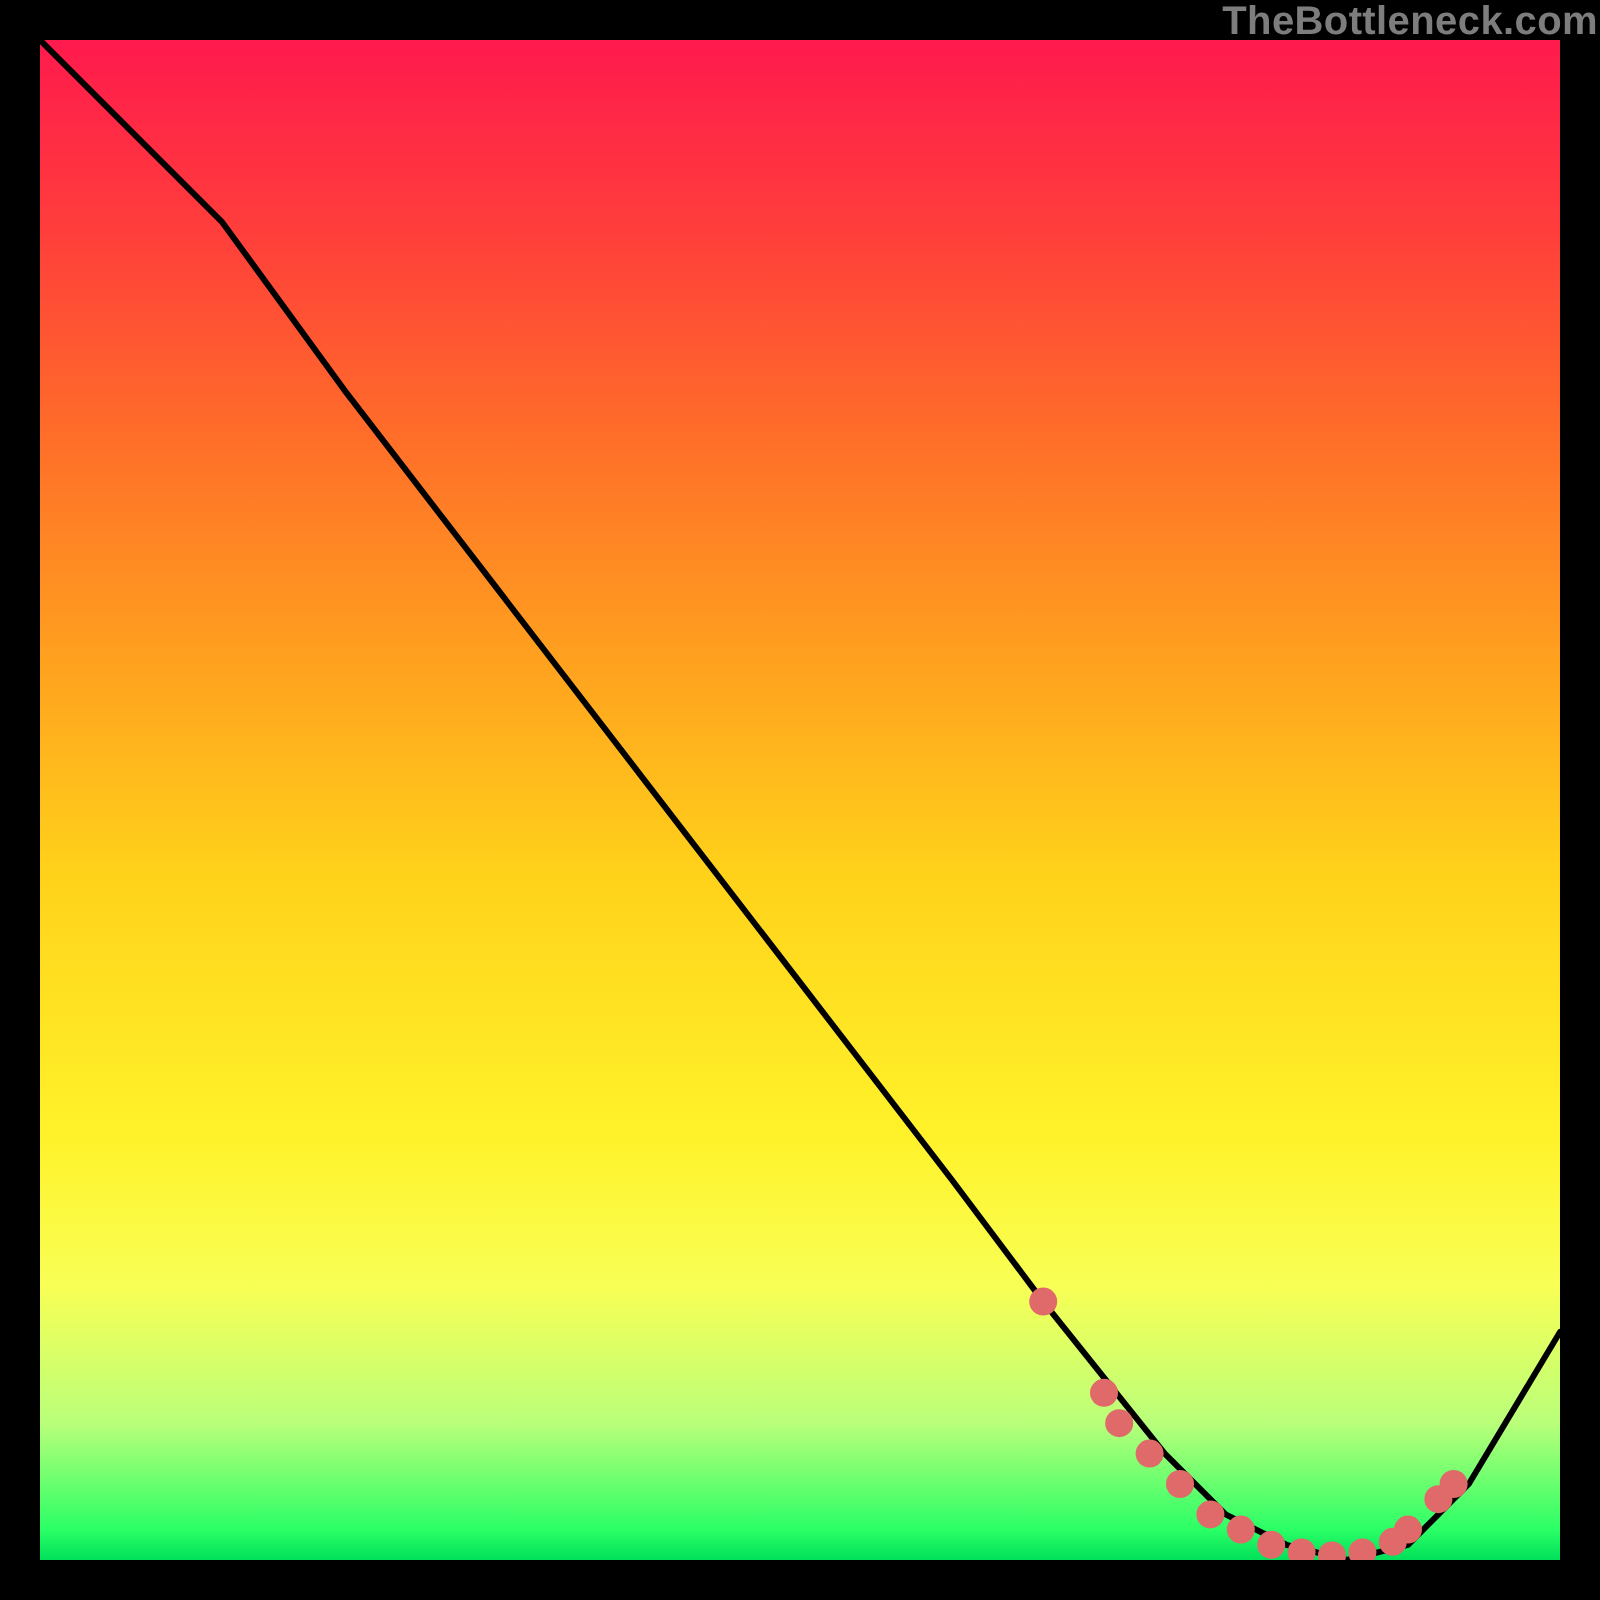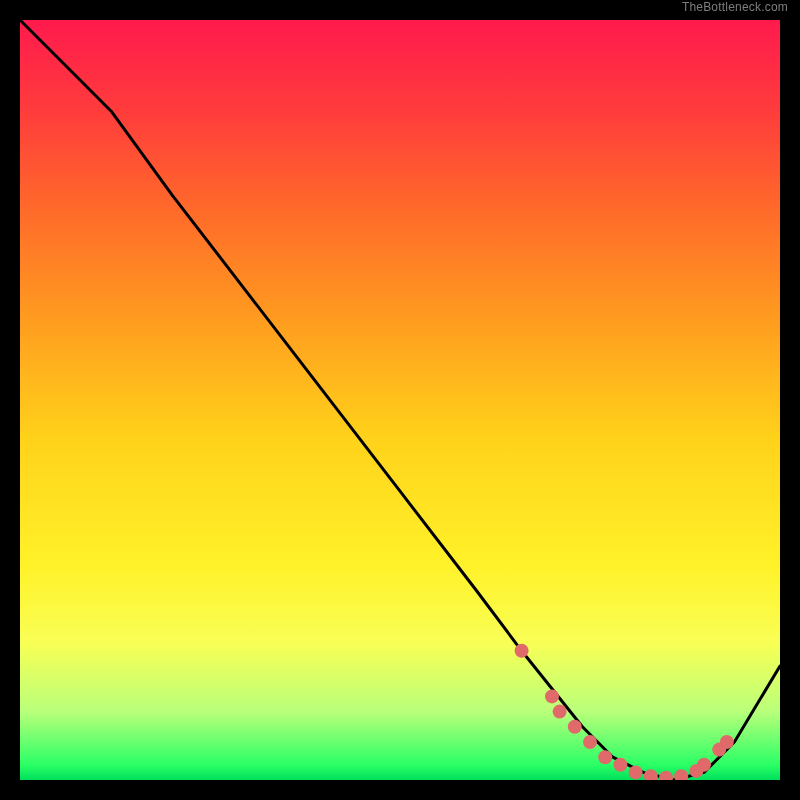--- a/index.html
+++ b/index.html
@@ -37,25 +37,25 @@
   svg.lines {
     position: absolute;
     left: 0;
     top: 0;
     width: 760px;
     height: 760px;
   }
   .credit {
     position: absolute;
     top: 0px;
-    right: 12px;
+    right: 1px;
     font-family: Arial, Helvetica, sans-serif;
-    font-size: 12px;
+    font-size: 20px;
     color: #7d7d7d;
-    font-weight: 400;
+    font-weight: 700;
     letter-spacing: 0.2px;
   }
 </style>
 </head>
 <body>
 
 <div class="stage">
   <div class="credit">TheBottleneck.com</div>
 
   <div class="plot-area">

